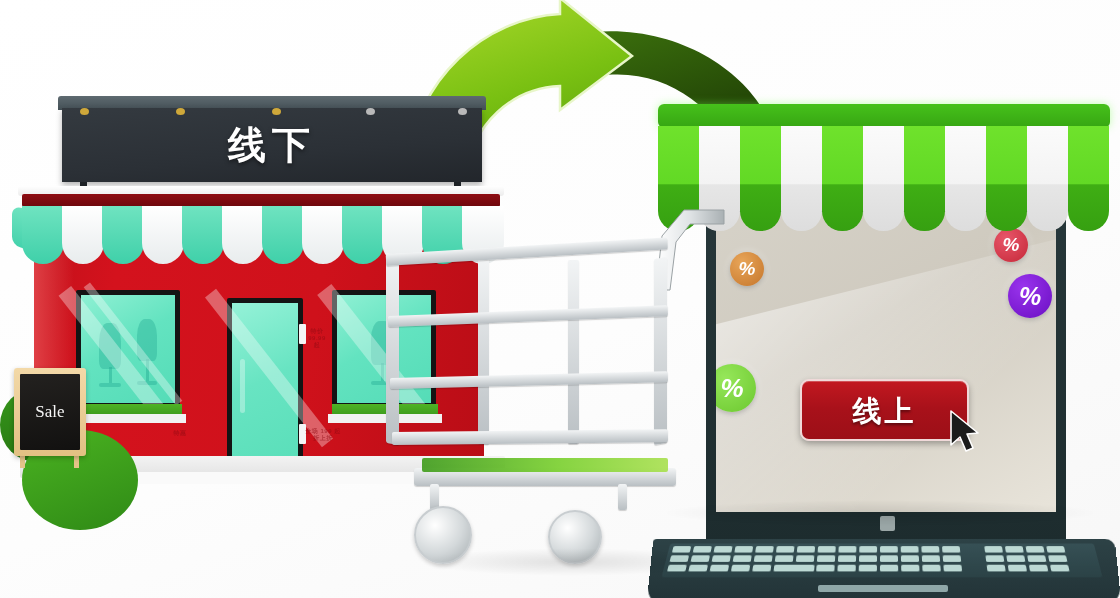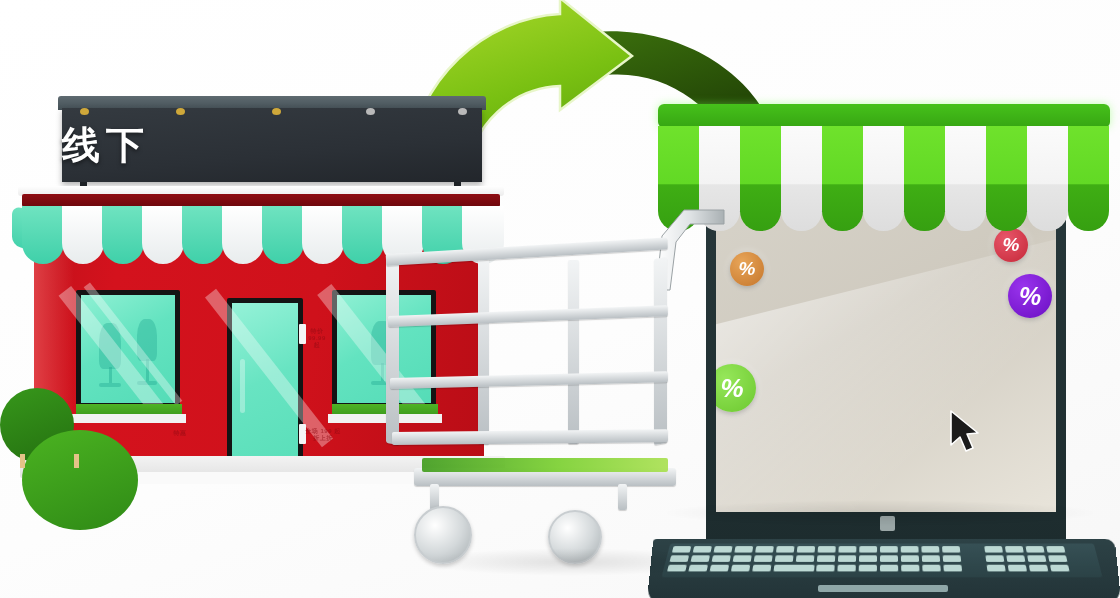--- a/index.html
+++ b/index.html
@@ -171,21 +171,21 @@
                C112,88 72,124 66,176 Z" fill="url(#gl)" stroke="#e8f6c9" stroke-width="2.5"></path>
     </svg>
   </div>
 
   <div class="abs" style="left:58px;top:96px;width:428px;height:100px;">
     <div class="abs" style="left:0;top:0;width:428px;height:14px;
          background:linear-gradient(180deg,#5e6a70,#445056);border-radius:3px 3px 0 0;"></div>
     <div class="abs" style="left:4px;top:12px;width:420px;height:74px;
          background:linear-gradient(175deg,#343a40 0%,#2b3036 60%,#22262b 100%);
          box-shadow:0 3px 6px rgba(0,0,0,.3);">
-      <div class="abs" style="left:0;right:0;top:12px;color:#ffffff;
+      <div class="abs" style="left:0;right:0;top:12px;text-align:center;color:#ffffff;
            font-size:38px;font-weight:bold;letter-spacing:6px;
            text-shadow:0 2px 4px rgba(0,0,0,.5);">线下</div>
     </div>
 
     <div class="abs" style="left:22px;top:12px;width:9px;height:7px;background:#cfa83a;border-radius:50%;"></div>
     <div class="abs" style="left:118px;top:12px;width:9px;height:7px;background:#cfa83a;border-radius:50%;"></div>
     <div class="abs" style="left:214px;top:12px;width:9px;height:7px;background:#cfa83a;border-radius:50%;"></div>
     <div class="abs" style="left:308px;top:12px;width:9px;height:7px;background:#b9b9b9;border-radius:50%;"></div>
     <div class="abs" style="left:400px;top:12px;width:9px;height:7px;background:#b9b9b9;border-radius:50%;"></div>
     <div class="abs" style="left:22px;top:86px;width:7px;height:18px;background:#1d2125;"></div>
@@ -260,28 +260,36 @@
     <div class="store-base"></div>
     <div class="store-base2"></div>
   </div>
 
   <div class="abs bush" style="left:0px;top:388px;width:74px;height:74px;background:linear-gradient(160deg,#37971b,#247010);"></div>
   <div class="abs bush" style="left:22px;top:430px;width:116px;height:100px;background:linear-gradient(160deg,#4bb321,#2f8a16);"></div>
 
   <div class="abs sale-sign">
     <div class="sale-leg" style="left:6px;"></div>
     <div class="sale-leg" style="left:60px;"></div>
+    <div class="sale-frame">
+      <div class="sale-board">
+        <div class="sale-txt">Sale</div>
+      </div>
+    </div>
   </div>
 
   <div class="abs laptop">
 
     <div class="lid"></div>
     <div class="screen">
       <div class="screen-glare"></div>
 
+      <div class="btn-online">
+        <span>线上</span>
+      </div>
 
       <svg class="cursor" viewBox="0 0 34 44">
         <path d="M3,2 L3,36 L12,28 L18,42 L25,39 L19,25 L30,24 Z" fill="#1b1b1b" stroke="#ffffff" stroke-width="1.6" stroke-linejoin="round"></path>
       </svg>
 
       <div class="pct" style="left:14px;top:40px;width:34px;height:34px;font-size:19px;
            background:radial-gradient(circle at 35% 30%,#e8a558,#c5762c);">%</div>
       <div class="pct" style="left:-8px;top:152px;width:48px;height:48px;font-size:26px;
            background:radial-gradient(circle at 35% 30%,#96e75a,#6cc82f);">%</div>
       <div class="pct" style="left:278px;top:16px;width:34px;height:34px;font-size:19px;

